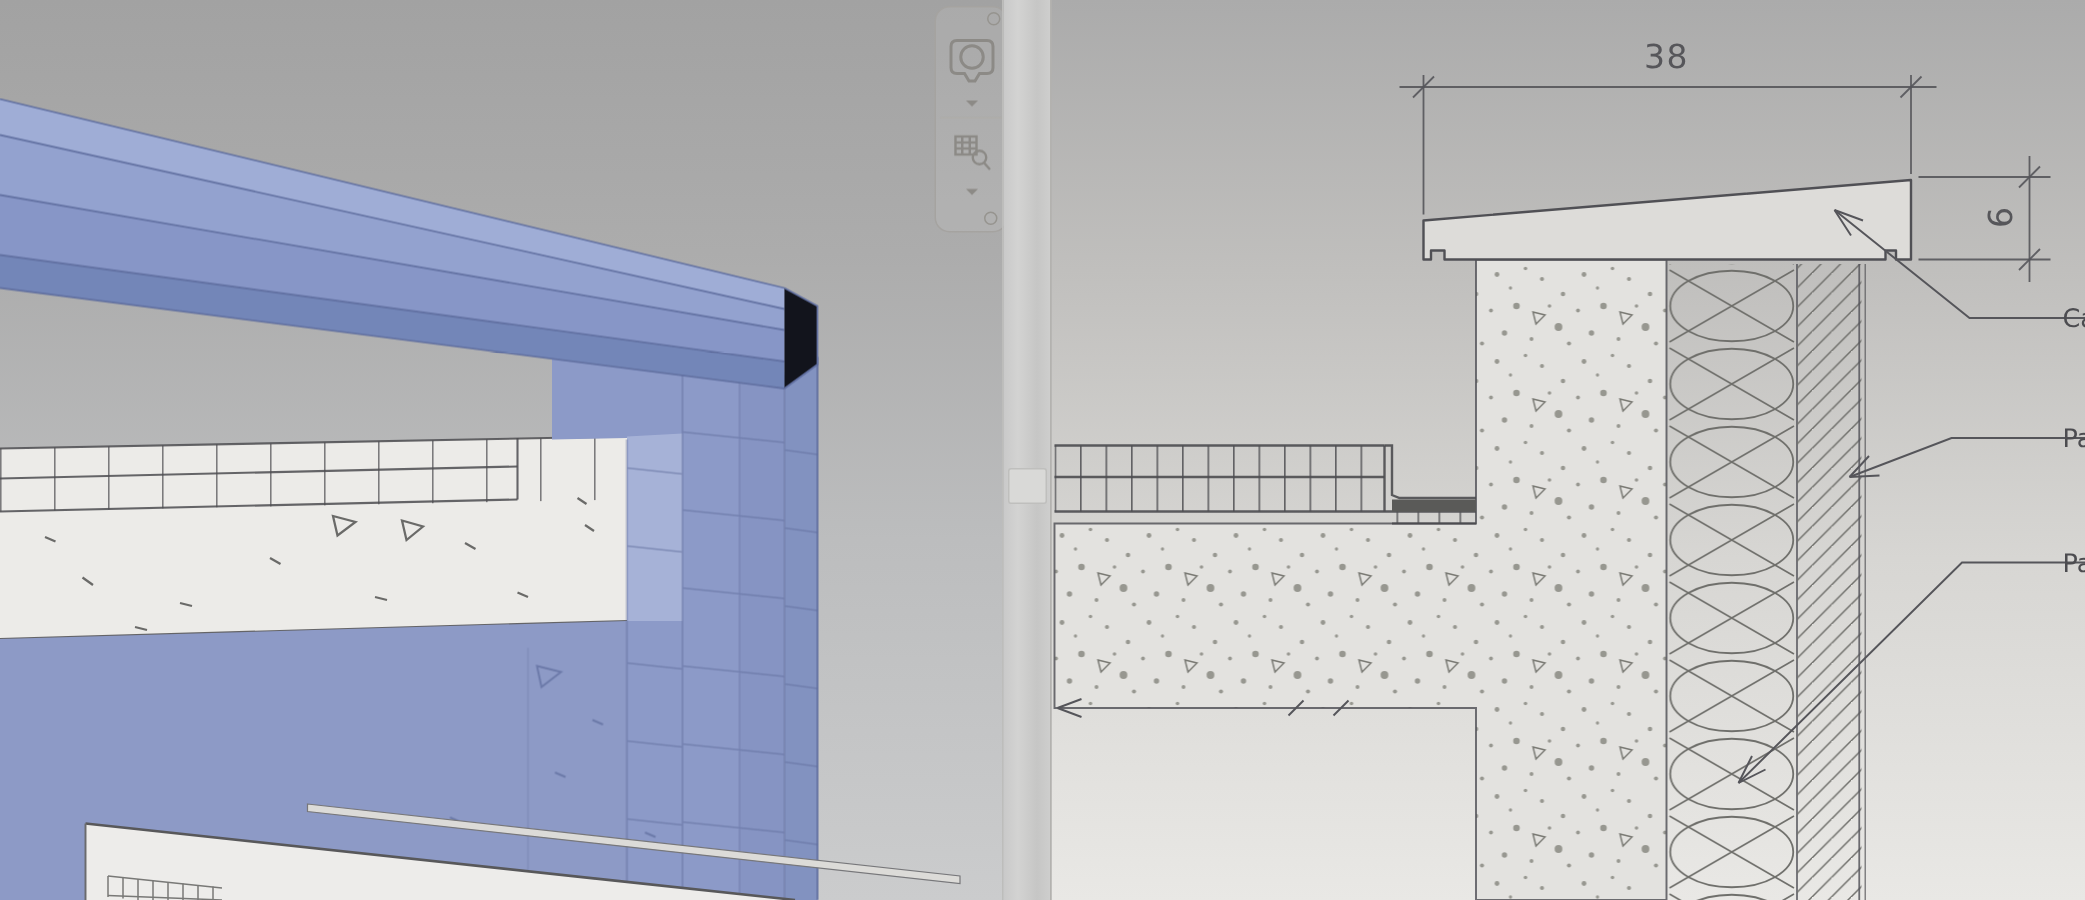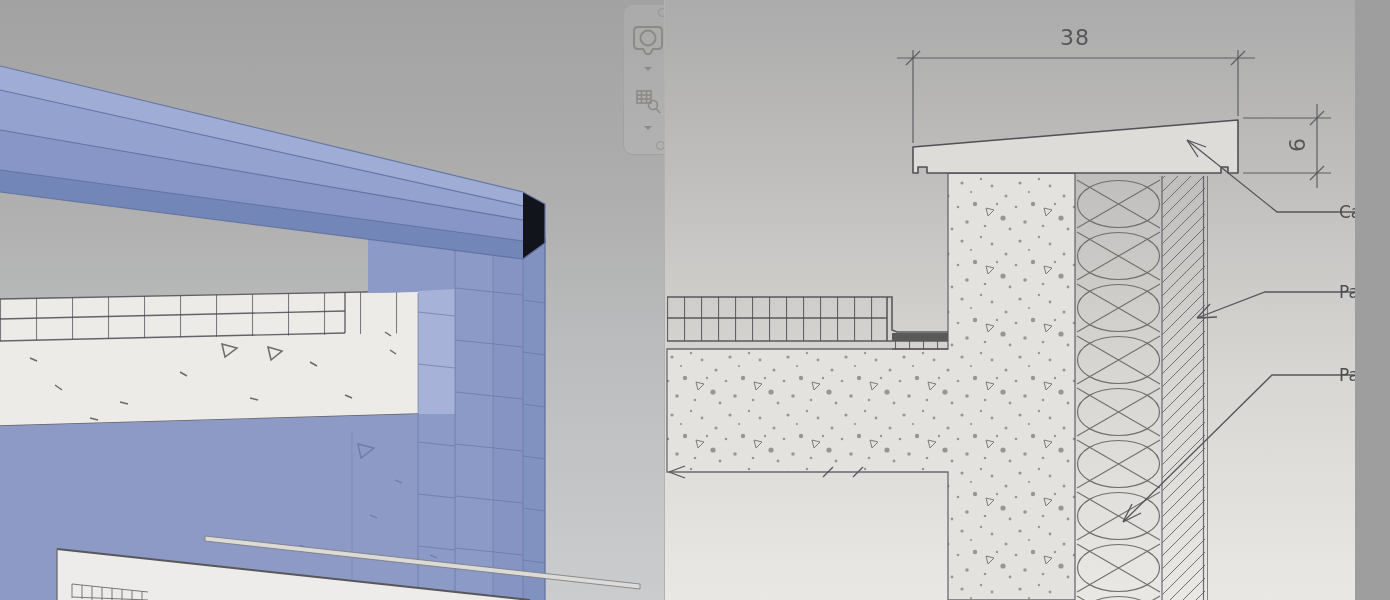--- a/index.html
+++ b/index.html
@@ -2,21 +2,21 @@
 <html><head>
 <meta charset="utf-8">
 <style>
   html,body{margin:0;padding:0;background:#9e9e9e;}
   #stage{position:relative;width:1390px;height:600px;overflow:hidden;
          font-family:"DejaVu Sans","Liberation Sans",sans-serif;}
   
   .pane{position:absolute;top:0;height:600px;}
   #left-pane{left:0;width:690px;
     background:linear-gradient(180deg,#a2a2a2 0%,#acacac 28%,#bcbdbe 60%,#cbcccd 100%);}
-  #right-pane{left:664px;width:690px;
+  #right-pane{left:700px;width:690px;
     background:linear-gradient(180deg,#ababab 0%,#c0bfbd 30%,#d7d6d3 62%,#e9e8e5 100%);
     border-left:1px solid #b3b2af;}
   #splitter{position:absolute;left:668px;top:0;width:32px;height:600px;cursor:col-resize;
     background:linear-gradient(90deg,#c9c9c9 0%,#d3d3d2 30%,#c6c6c5 70%,#cfcfce 100%);
     border-left:1px solid #bdbdbb;border-right:1px solid #b0afac;}
   #splitter .handle{position:absolute;left:3px;top:312px;width:24px;height:22px;
     background:#d9d9d7;border:1px solid #bfbfbd;border-radius:2px;}
   svg{display:block;}
   
   #navbar{position:absolute;left:623px;top:4px;width:47px;height:149px;

